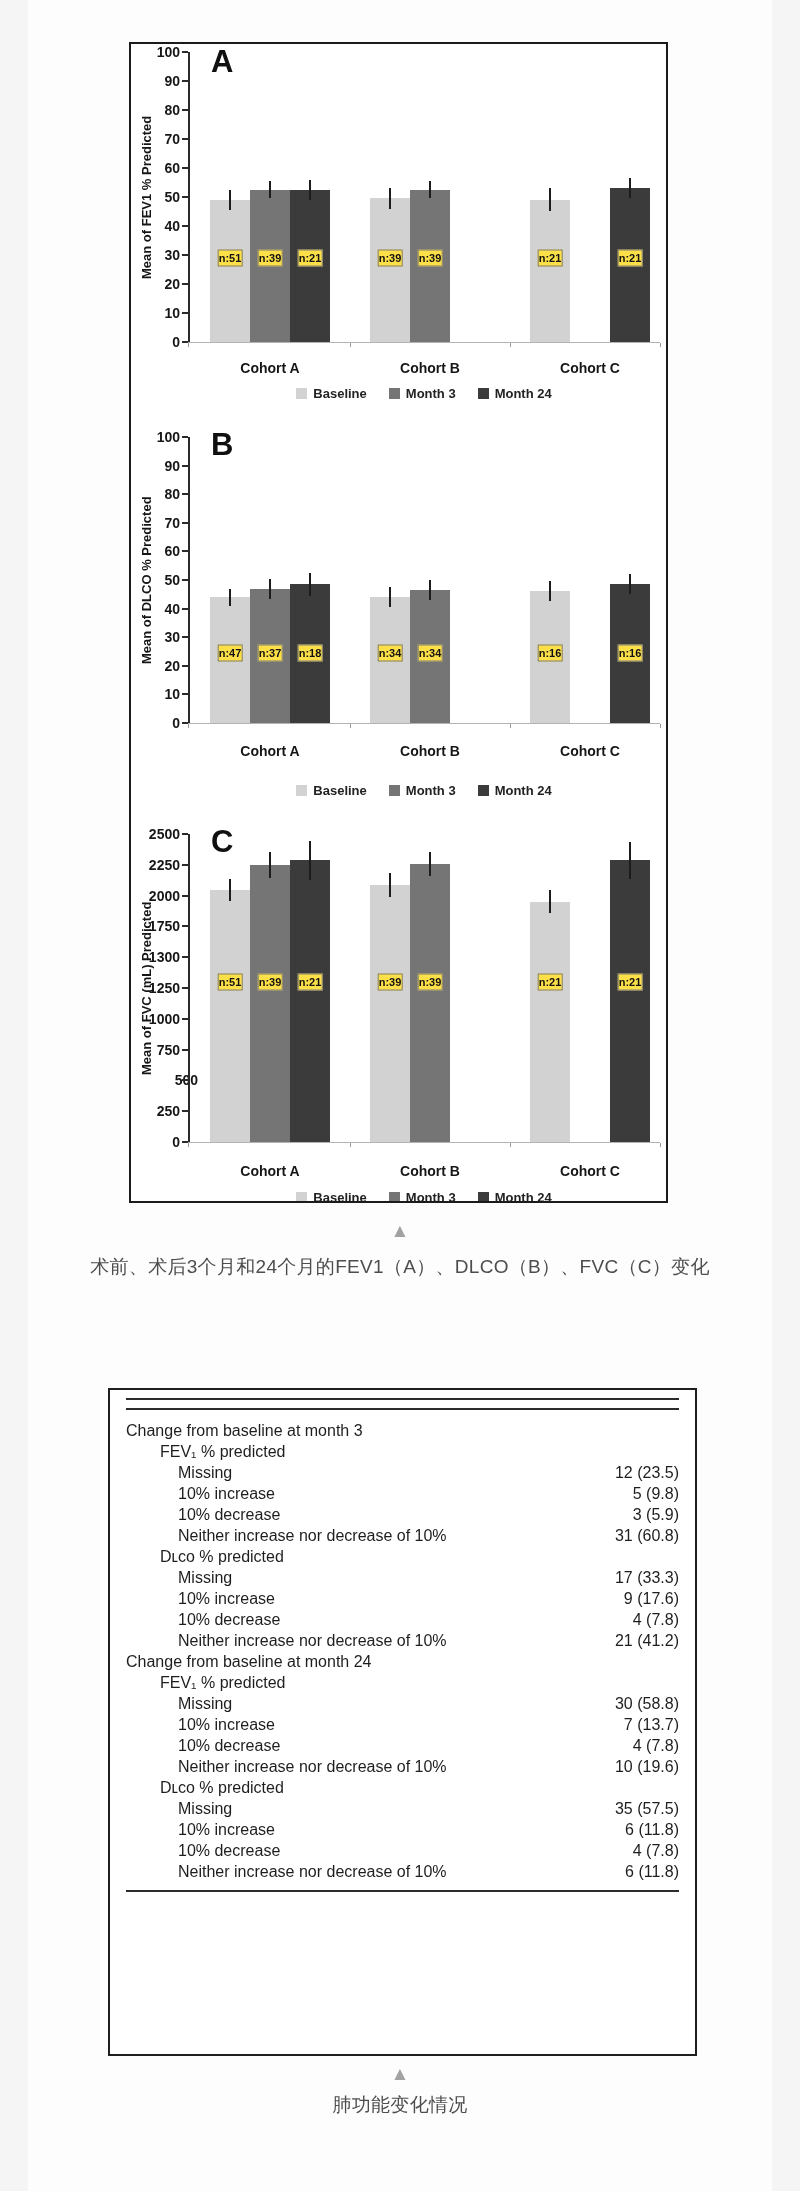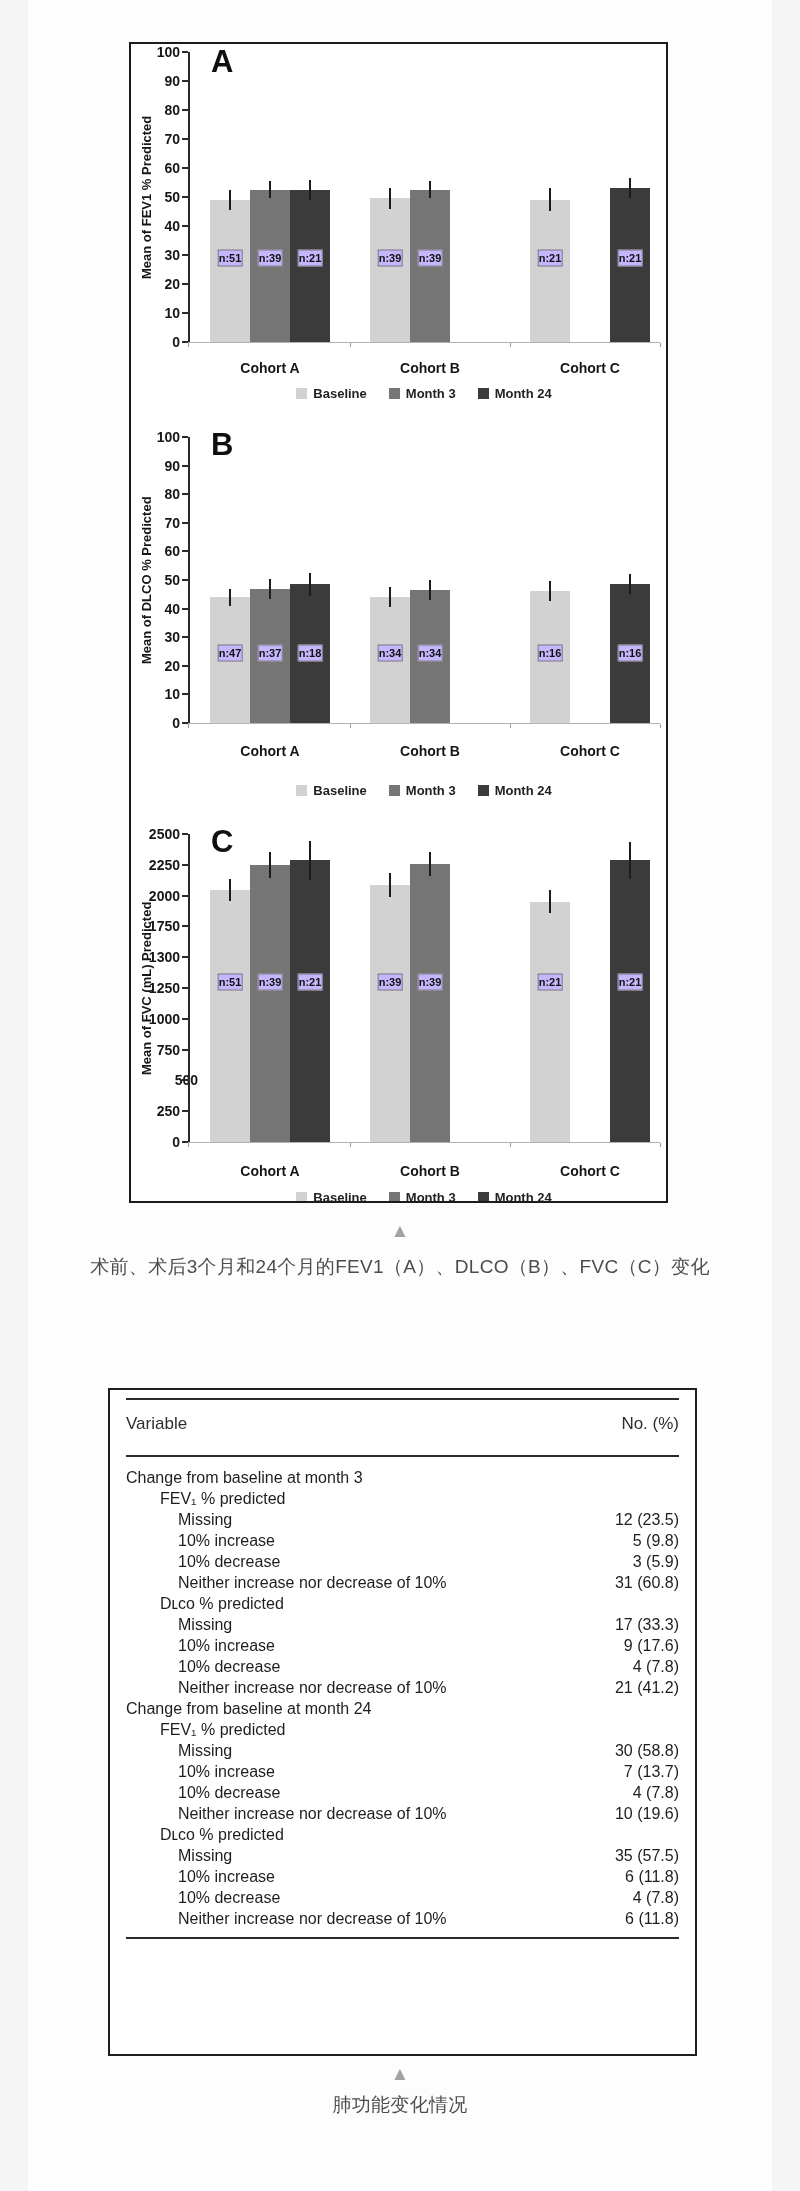--- a/index.html
+++ b/index.html
@@ -20,21 +20,21 @@
   .ylab{position:absolute;writing-mode:vertical-rl;transform:rotate(180deg);
         width:20px;text-align:center;font-weight:bold;font-size:13px;color:#161616;line-height:20px;}
   .ytick{position:absolute;font-weight:bold;font-size:14px;text-align:right;color:#161616;line-height:18px;}
   .ymark{position:absolute;width:6px;height:2px;background:#2a2a2a;}
   .yaxis{position:absolute;width:2px;background:#2a2a2a;}
   .xaxis{position:absolute;height:1px;background:#b3b3b3;}
   .xmark{position:absolute;width:1px;height:4px;background:#9a9a9a;}
   .plet{position:absolute;font-weight:bold;font-size:31px;color:#101010;line-height:32px;}
   .bar{position:absolute;}
   .ebar{position:absolute;width:2px;background:#1c1c1c;}
-  .nlab{position:absolute;transform:translate(-50%,-50%);background:#c4b5fd;
+  .nlab{position:absolute;transform:translate(-50%,-50%);background:#fde047;
         border:1px solid #7d7d7d;font-weight:bold;font-size:11px;color:#111;
         padding:1px 0;white-space:nowrap;line-height:13px;}
   .cat{position:absolute;text-align:center;font-weight:bold;font-size:14px;color:#161616;}
   .legend{position:absolute;display:flex;justify-content:center;gap:22px;}
   .legitem{display:flex;align-items:center;gap:6px;font-weight:bold;font-size:13px;color:#222;}
   .sw{width:11px;height:11px;flex:0 0 auto;}
 
   
   .collapse{position:absolute;left:0;width:800px;text-align:center;color:#a2a2a2;
             font-size:19px;line-height:20px;}
@@ -269,24 +269,20 @@
         <div class="swl">Month 24</div>
       </div>
     </div>
   </div>
 
 <div class="collapse" style="top:1221px;">▲</div>
 <div class="caption" style="top:1252px;">术前、术后3个月和24个月的FEV1（A）、DLCO（B）、FVC（C）变化</div>
 
 <div class="table-box">
   <div class="rule"></div>
-  <div class="tbl-header">
-    <span>Variable</span>
-    <span>No. (%)</span>
-  </div>
   <div class="rule thin"></div>
   <div class="tbl-body" id="tbl-body">
       <div class="trow">
         <div class="tlab" style="padding-left: 0px;">Change from baseline at month 3</div>
         <div class="tval"></div>
       </div>
       <div class="trow">
         <div class="tlab" style="padding-left: 34px;">FEV₁ % predicted</div>
         <div class="tval"></div>
       </div>

